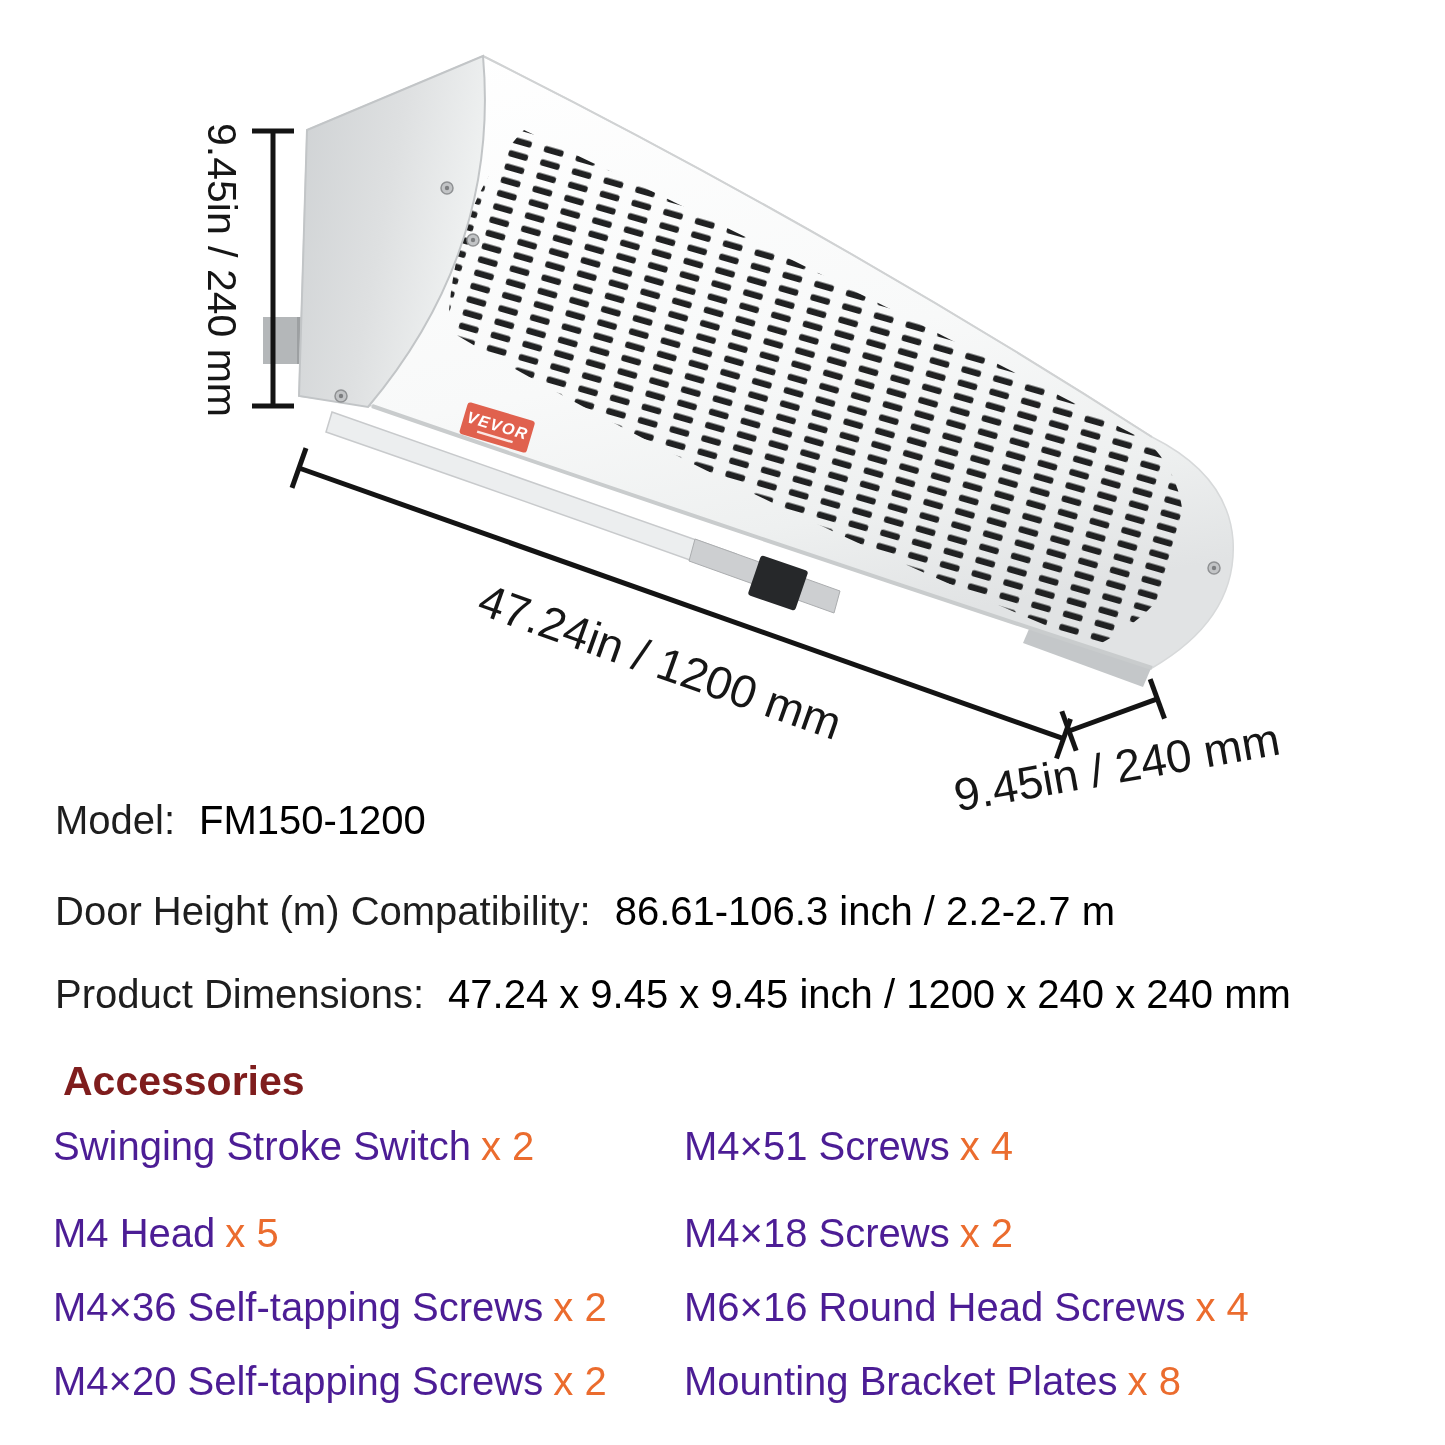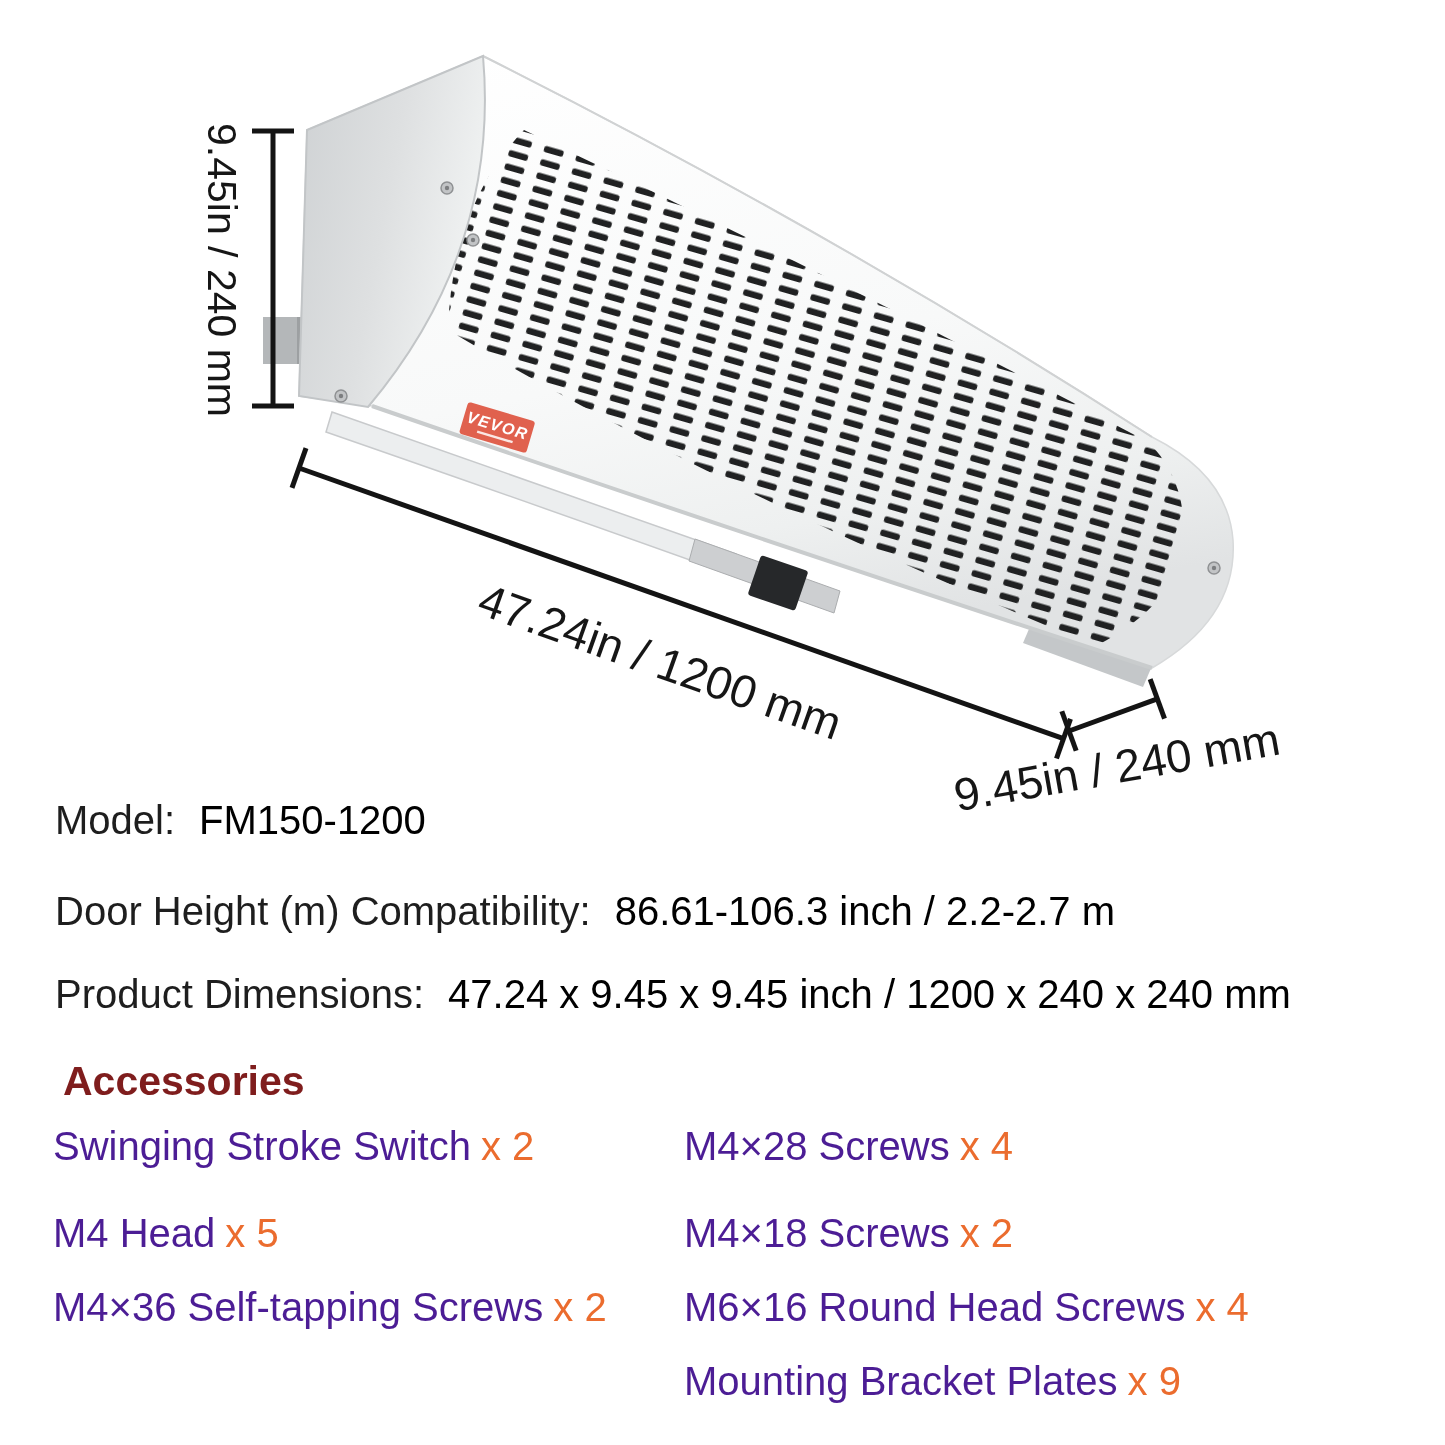--- a/index.html
+++ b/index.html
@@ -124,31 +124,34 @@
   <div class="spec-line" style="top:971px;">
     <span class="spec-label">Product Dimensions:</span><span class="spec-value">47.24 x 9.45 x 9.45 inch / 1200 x 240 x 240 mm</span>
   </div>
 
   <div class="acc-heading">Accessories</div>
 
   <div class="acc-item" style="left:53px;top:1124px;">
     <span class="acc-name">Swinging Stroke Switch</span><span class="acc-qty">x 2</span>
   </div>
   <div class="acc-item" style="left:684px;top:1124px;">
-    <span class="acc-name">M4×28 Screws</span><span class="acc-qty">x 4</span>
+    <span class="acc-name">M4×51 Screws</span><span class="acc-qty">x 4</span>
   </div>
   <div class="acc-item" style="left:53px;top:1211px;">
     <span class="acc-name">M4 Head</span><span class="acc-qty">x 5</span>
   </div>
   <div class="acc-item" style="left:684px;top:1211px;">
     <span class="acc-name">M4×18 Screws</span><span class="acc-qty">x 2</span>
   </div>
   <div class="acc-item" style="left:53px;top:1285px;">
     <span class="acc-name">M4×36 Self-tapping Screws</span><span class="acc-qty">x 2</span>
   </div>
   <div class="acc-item" style="left:684px;top:1285px;">
     <span class="acc-name">M6×16 Round Head Screws</span><span class="acc-qty">x 4</span>
   </div>
+  <div class="acc-item" style="left:53px;top:1359px;">
+    <span class="acc-name">M4×20 Self-tapping Screws</span><span class="acc-qty">x 2</span>
+  </div>
   <div class="acc-item" style="left:684px;top:1359px;">
-    <span class="acc-name">Mounting Bracket Plates</span><span class="acc-qty">x 9</span>
+    <span class="acc-name">Mounting Bracket Plates</span><span class="acc-qty">x 8</span>
   </div>
 
 </div>
 
 </body></html>

